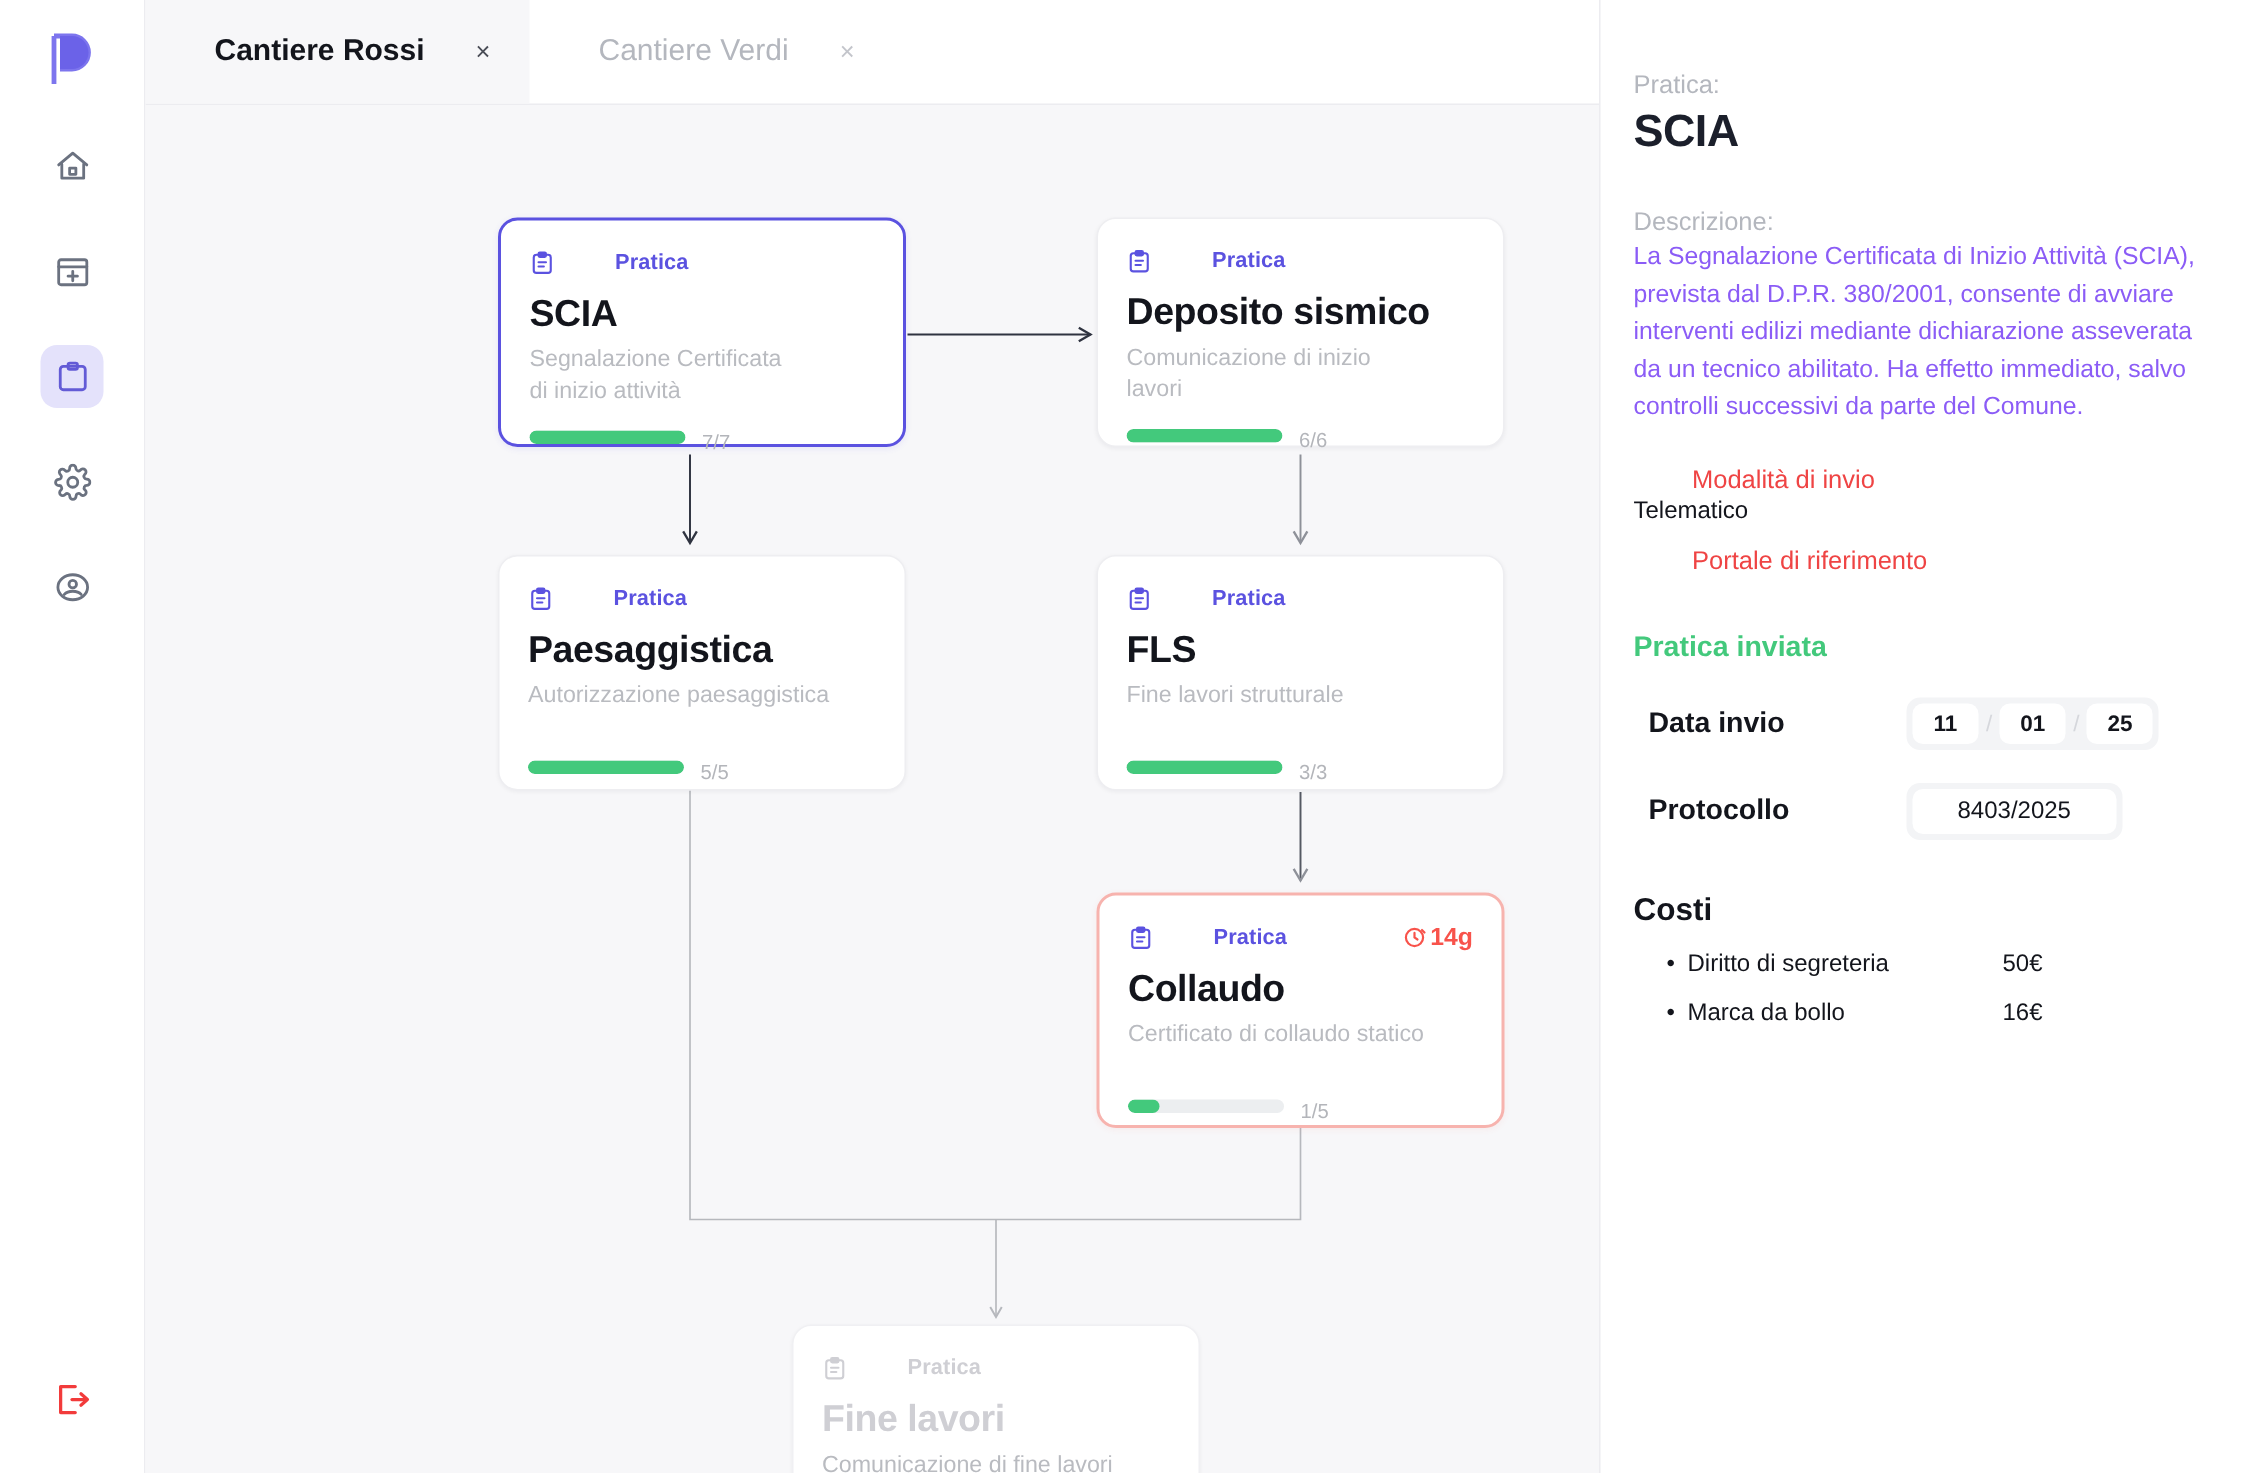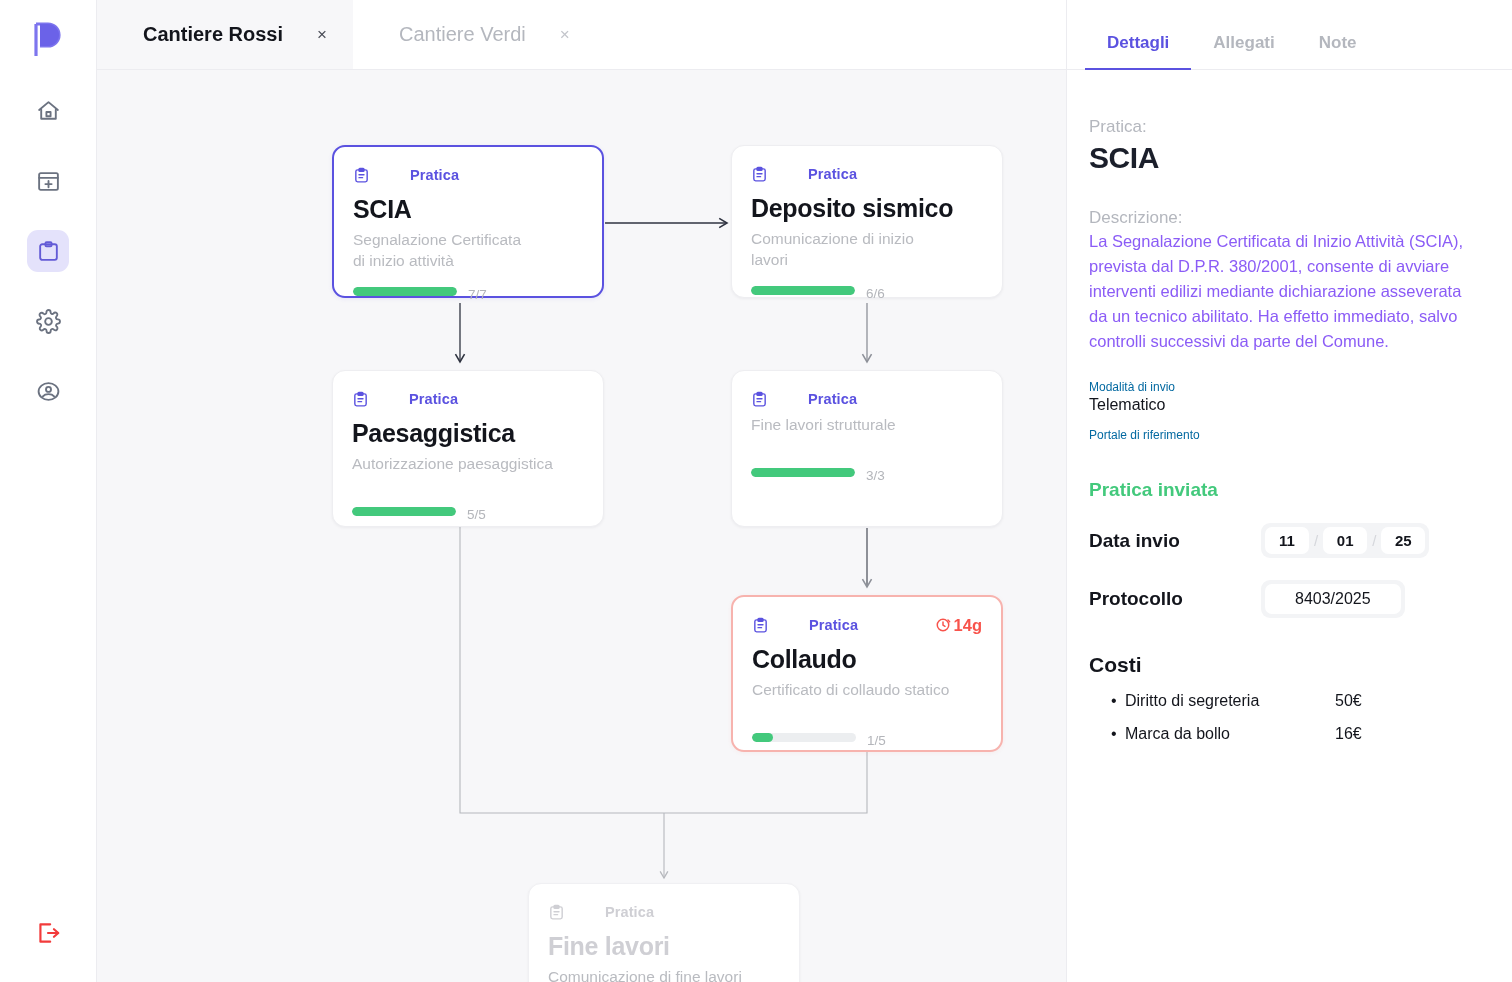--- a/index.html
+++ b/index.html
@@ -88,27 +88,27 @@
           cursor: pointer; position: relative; }
   .rtab.active { color: #5b52e0; font-weight: 800; }
   .rtab.active::after { content:""; position: absolute; left: 0; right: 0; bottom: -1px;
                         height: 2px; background: #5b52e0; }
 
   .rbody { padding: 47px 32px 0 22px; overflow: hidden; }
   .lbl-muted { font-size: 17px; color: #b4b7be; }
   .big-title { font-size: 30px; font-weight: 800; color: #1b1f2b; margin-top: 4px; letter-spacing: -.4px; }
   .sec-gap { margin-top: 33px; }
   .desc { font-size: 16.5px; color: #8b5cf6; line-height: 1.52; margin-top: 1px; }
-  .field-label { font-size: 12px; color: #0369a1; margin-top: 26px; }
+  .field-label { font-size: 17px; color: #ef4444; margin-top: 26px; margin-left: 39px; }
   .field-value { font-size: 16px; color: #13151c; margin-top: 2px; }
   .link { font-size: 16px; color: #1f8cf0; font-weight: 700; margin-top: 2px; word-break: break-all; }
   .status-ok { font-size: 19px; font-weight: 800; color: #43c97c; margin-top: 37px; }
 
   .kv { display: flex; align-items: center; margin-top: 22px; }
-  .kv .k { font-size: 19px; font-weight: 700; color: #13151c; width: 172px; }
+  .kv .k { font-size: 19px; font-weight: 700; color: #13151c; width: 172px; margin-left: 10px; }
   .date-group { display: flex; align-items: center; background: #f3f4f6; border-radius: 9px; padding: 4px; gap: 2px; }
   .date-cell { background: #fff; border-radius: 7px; min-width: 44px; text-align: center;
                padding: 5px 10px; font-size: 15px; font-weight: 800; color: #13151c; }
   .date-sep { color: #d5d7dc; font-size: 15px; padding: 0 3px; }
   .proto-wrap { background: #f3f4f6; border-radius: 9px; padding: 4px; }
   .proto-cell { background: #fff; border-radius: 7px; padding: 6px 30px; font-size: 16px; color: #13151c; }
 
   .costi-h { font-size: 21px; font-weight: 800; color: #13151c; margin-top: 35px; }
   .cost-row { display: flex; align-items: center; margin-top: 15px; padding-left: 22px; font-size: 16px; color: #13151c; }
   .cost-row .dot { width: 14px; }
@@ -310,20 +310,21 @@
             <span>
               <svg width="17" height="17" viewBox="0 0 24 24" fill="none" stroke="#5b52e0" stroke-width="2" stroke-linecap="round" stroke-linejoin="round">
                 <rect x="4" y="4" width="16" height="17" rx="2.5"></rect>
                   <rect x="8.5" y="2" width="7" height="4" rx="1.2" fill="#5b52e0"></rect>
                   <path d="M8.5 11h7M8.5 15h5"></path>
               </svg>
             </span>
             <span class="blabel">Pratica</span>
           </div>
         </div>
+        <div class="card-title">FLS</div>
         <div class="card-sub">Fine lavori strutturale</div>
         <div class="prog-row" style="margin-top:33px">
           <div class="prog-track">
             <div class="prog-fill" style="width:100%"></div>
           </div>
           <div class="prog-label">3/3</div>
         </div>
       </div>
 
       <div class="card alert" style="left:634px; top:525px; width:272px; height:157px;">
@@ -373,31 +374,20 @@
           </div>
         </div>
         <div class="card-title">Fine lavori</div>
         <div class="card-sub">Comunicazione di fine lavori</div>
       </div>
 
     </div>
   </div>
 
   <div class="right">
-    <div class="rtabs">
-      <div class="rtab active">
-        <span>Dettagli</span>
-      </div>
-      <div class="rtab">
-        <span>Allegati</span>
-      </div>
-      <div class="rtab">
-        <span>Note</span>
-      </div>
-    </div>
 
     <div class="rbody">
       <div class="lbl-muted">Pratica:</div>
       <div class="big-title">SCIA</div>
 
       <div class="sec-gap">
         <div class="lbl-muted">Descrizione:</div>
         <div class="desc">La Segnalazione Certificata di Inizio Attività (SCIA), prevista dal D.P.R. 380/2001, consente di avviare interventi edilizi mediante dichiarazione asseverata da un tecnico abilitato. Ha effetto immediato, salvo controlli successivi da parte del Comune.</div>
       </div>
 

